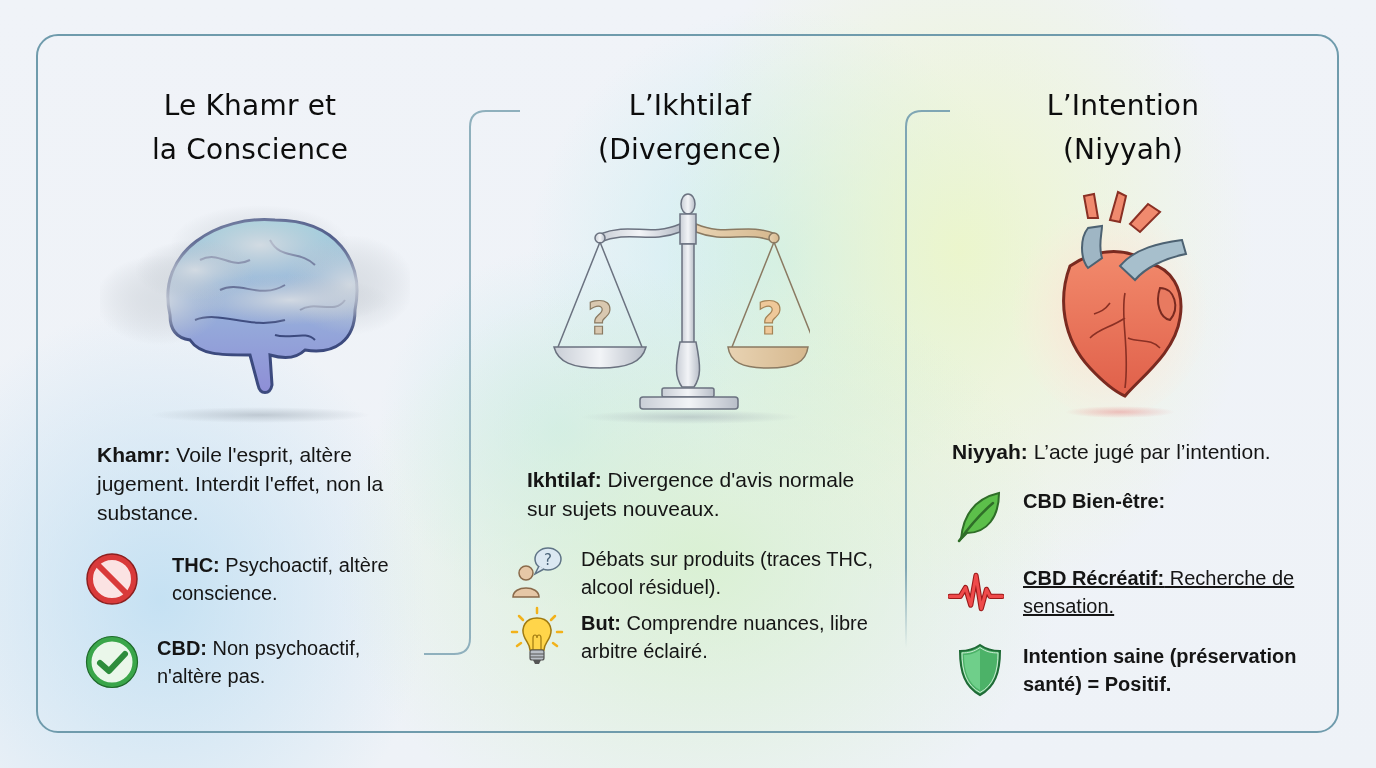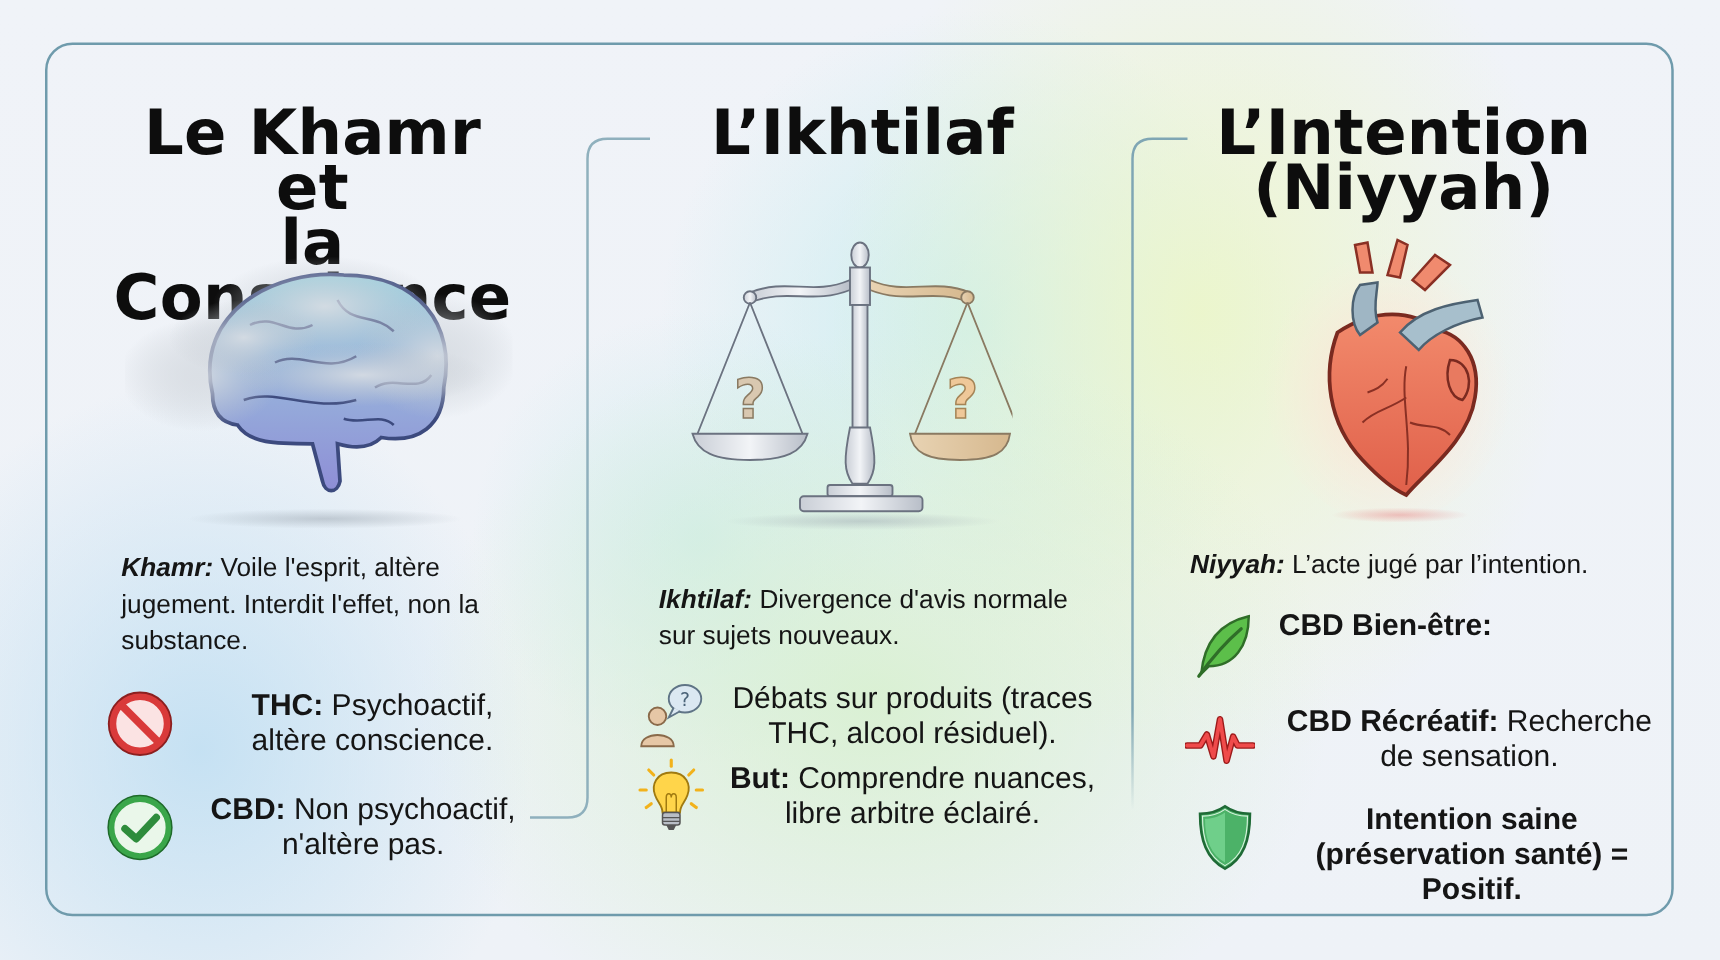--- a/index.html
+++ b/index.html
@@ -16,30 +16,30 @@
       radial-gradient(ellipse 360px 360px at 780px 260px, rgba(196,236,238,0.85), rgba(196,236,238,0) 70%),
       radial-gradient(ellipse 380px 420px at 160px 600px, rgba(190,222,242,0.85), rgba(190,222,242,0) 70%),
       radial-gradient(ellipse 260px 260px at 560px 430px, rgba(200,235,236,0.7), rgba(200,235,236,0) 70%),
       linear-gradient(180deg, #f0f3f8 0%, #eef2f7 100%);
   }
   .frame {
     position: absolute; left: 36px; top: 34px; width: 1303px; height: 699px;
     border: 2px solid #6f9bac; border-radius: 22px; box-sizing: border-box;
   }
   .col-title {
-    position: absolute; text-align: center; font-weight: 700; font-size: 50px; line-height: 44px;
+    position: absolute; text-align: center; font-weight: 400; font-size: 28px; line-height: 44px;
     font-family: "DejaVu Sans", sans-serif; letter-spacing: 0.2px; color: #0d0d0d;
   }
   .intro {
     position: absolute; font-size: 21px; line-height: 29px; color: #151515;
   }
-  .intro b { font-style: italic; font-weight: 700; }
+  .intro b { font-weight: 700; }
   .item { position: absolute; display: flex; align-items: flex-start; }
   .item .ico { width: 56px; height: 56px; flex: none; display: flex; align-items: center; justify-content: center; }
-  .item .txt { font-size: 24px; line-height: 28px; color: #151515; text-align: center; }
+  .item .txt { font-size: 20px; line-height: 28px; color: #151515; }
   .item .txt b { font-weight: 700; }
   svg { display: block; }
 </style>
 </head>
 <body>
 
 <div class="bg"></div>
 <div class="frame"></div>
 
 <svg style="position:absolute;left:420px;top:108px" width="110" height="555">
@@ -110,20 +110,21 @@
           <path d="M15 28 L24 36 L40 19" fill="none" stroke="#2e8c3c" stroke-width="6" stroke-linecap="round" stroke-linejoin="round"></path>
         </svg>
     </div>
     <div class="txt" style="margin-left:17px;"><b>CBD:</b><span> Non psychoactif, n'altère pas.</span></div>
   </div>
 </div>
 
 <div>
   <div class="col-title" style="left:530px;top:84px;width:320px;">
     <div>L’Ikhtilaf</div>
+    <div>(Divergence)</div>
   </div>
 
   <svg style="position:absolute;left:550px;top:192px" width="260" height="235" viewBox="0 0 260 235">
     <defs>
       <linearGradient id="metalG" x1="0" y1="0" x2="1" y2="0">
           <stop offset="0" stop-color="#c9ced6"></stop>
           <stop offset="0.5" stop-color="#f2f4f7"></stop>
           <stop offset="1" stop-color="#b8bec8"></stop>
         </linearGradient>
       <linearGradient id="goldG" x1="0" y1="0" x2="1" y2="0">
@@ -240,21 +241,21 @@
     <div class="txt" style="margin-left:17px;"><b>CBD Bien-être:</b><br></div>
   </div>
 
   <div class="item" style="left:948px;top:564px;width:380px;">
     <div class="ico">
       <svg width="64" height="50" viewBox="0 0 64 50">
           <path d="M2 30 H14 L20 20 L26 40 L32 6 L38 44 L44 22 L48 30 H62" fill="none" stroke="#9c1a1a" stroke-width="6" stroke-linejoin="round" stroke-linecap="round"></path>
           <path d="M2 30 H14 L20 20 L26 40 L32 6 L38 44 L44 22 L48 30 H62" fill="none" stroke="#ef4b4b" stroke-width="3.5" stroke-linejoin="round" stroke-linecap="round"></path>
         </svg>
     </div>
-    <div class="txt" style="margin-left:19px;"><b>CBD Récréatif:</b><span> Recherche de sensation.</span></div>
+    <div class="txt" style="margin-left:19px;text-decoration:underline;"><b>CBD Récréatif:</b><span> Recherche de sensation.</span></div>
   </div>
 
   <div class="item" style="left:952px;top:642px;width:380px;">
     <div class="ico">
       <svg width="46" height="56" viewBox="0 0 46 56">
           <path d="M23 3 C16 8 10 9 3 9 C3 30 8 45 23 53 C38 45 43 30 43 9 C36 9 30 8 23 3 Z" fill="#4cb268" stroke="#1f6a36" stroke-width="2"></path>
           <path d="M23 8 C17 12 12 13 7 13 C7 30 12 42 23 48 Z" fill="#6fcf8a"></path>
           <path d="M23 3 C16 8 10 9 3 9 C3 30 8 45 23 53 C38 45 43 30 43 9 C36 9 30 8 23 3 Z" fill="none" stroke="#d9f2df" stroke-width="1" transform="translate(2.3 2.8) scale(0.9)"></path>
         </svg>
     </div>

